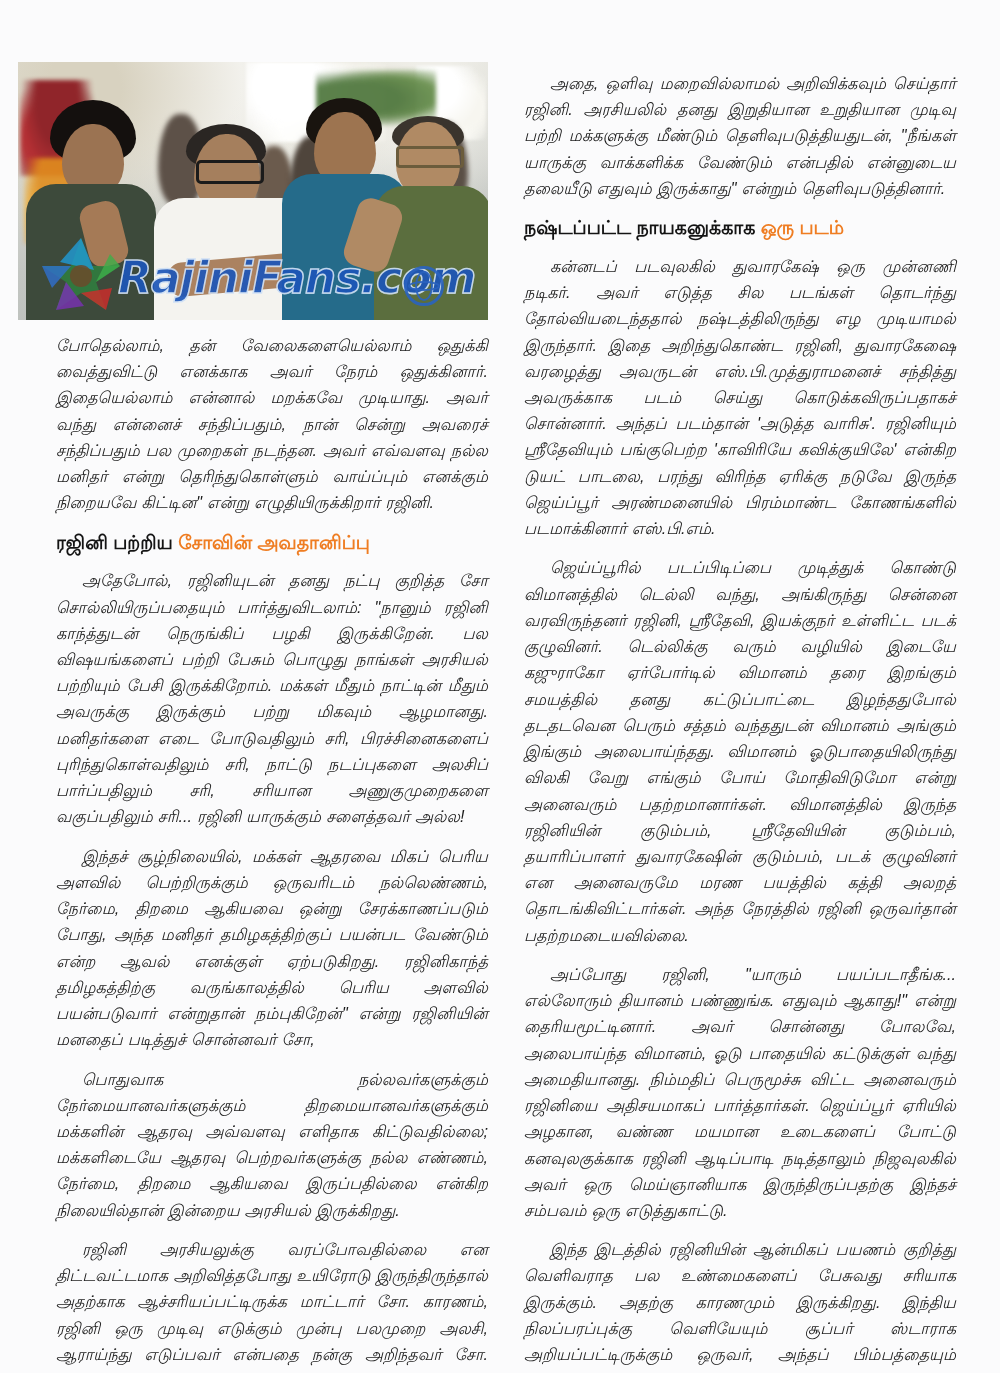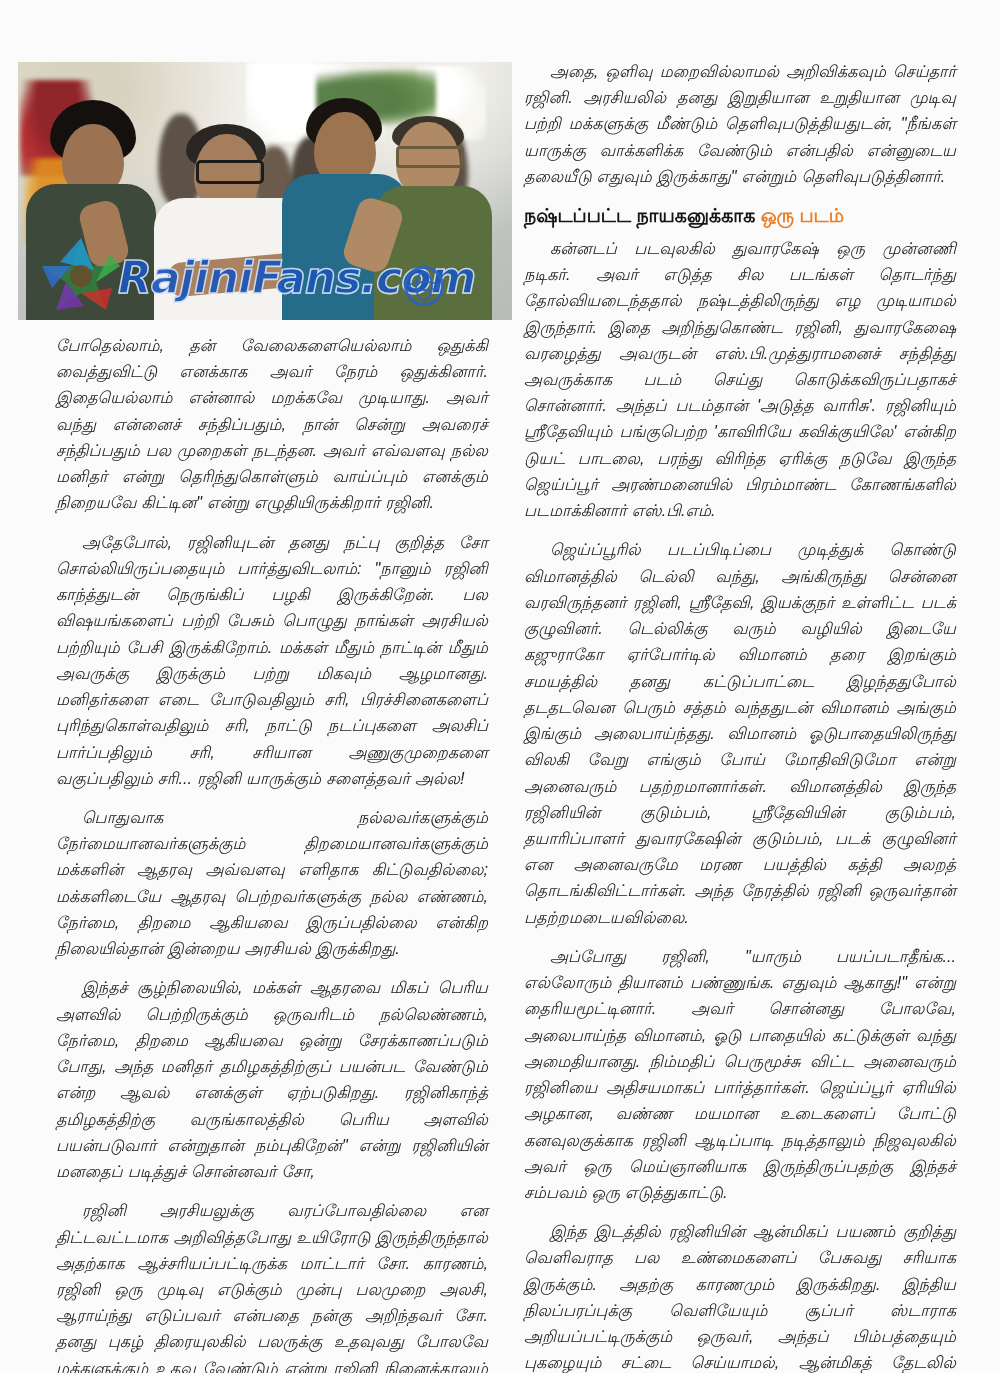--- a/index.html
+++ b/index.html
@@ -37,21 +37,20 @@
   
   .photo-wrap {
     position: relative;
     width: 470px;
     height: 258px;
     margin-left: -38px;
     margin-top: 4px;
     margin-bottom: 12px;
     overflow: hidden;
     background: #b9bfc0;
-    padding-left: 24px;
   }
   .photo-canvas {
     position: absolute;
     inset: 0;
   }
   
   .bg-pandal {
     position: absolute; inset: 0;
     background:
       radial-gradient(circle at 14% 10%, #d8d2c0 0 8%, rgba(216,210,192,0) 34%),
@@ -180,21 +179,21 @@
 
   
   .para {
     font-family: "Liberation Sans", sans-serif;
     font-style: italic;
     font-size: 16.2px;
     line-height: 1.62;
     color: #1b1b1b;
     text-align: justify;
     text-justify: inter-word;
-    margin: 0 0 13px 0;
+    margin: 12px 0 13px 0;
     text-indent: 26px;
     word-spacing: .5px;
   }
   .para.no-indent { text-indent: 0; }
 </style>
 </head>
 <body>
 
 <div id="page">
 
@@ -256,24 +255,28 @@
             <polygon points="4,30 33,30 14,52" fill="#2f6fd0" opacity=".8"></polygon>
             <circle cx="43" cy="40" r="11" fill="#6b4a2a" opacity=".85"></circle>
           </svg>
           <div class="wm-text">RajiniFans.com</div>
           <div class="wm-globe"></div>
         </div>
       </div>
 
       <p class="para no-indent">போதெல்லாம், தன் வேலைகளையெல்லாம் ஒதுக்கி வைத்துவிட்டு எனக்காக அவர் நேரம் ஒதுக்கினார். இதையெல்லாம் என்னால் மறக்கவே முடியாது. அவர் வந்து என்னைச் சந்திப்பதும், நான் சென்று அவரைச் சந்திப்பதும் பல முறைகள் நடந்தன. அவர் எவ்வளவு நல்ல மனிதர் என்று தெரிந்துகொள்ளும் வாய்ப்பும் எனக்கும் நிறையவே கிட்டின" என்று எழுதியிருக்கிறார் ரஜினி.</p>
 
+      <div class="sub-head">
+        <span>ரஜினி பற்றிய</span>
+        <span class="accent">சோவின் அவதானிப்பு</span>
+      </div>
 
       <p class="para">அதேபோல், ரஜினியுடன் தனது நட்பு குறித்த சோ சொல்லியிருப்பதையும் பார்த்துவிடலாம்: "நானும் ரஜினி காந்த்துடன் நெருங்கிப் பழகி இருக்கிறேன். பல விஷயங்களைப் பற்றி பேசும் பொழுது நாங்கள் அரசியல் பற்றியும் பேசி இருக்கிறோம். மக்கள் மீதும் நாட்டின் மீதும் அவருக்கு இருக்கும் பற்று மிகவும் ஆழமானது. மனிதர்களை எடை போடுவதிலும் சரி, பிரச்சினைகளைப் புரிந்துகொள்வதிலும் சரி, நாட்டு நடப்புகளை அலசிப் பார்ப்பதிலும் சரி, சரியான அணுகுமுறைகளை வகுப்பதிலும் சரி... ரஜினி யாருக்கும் சளைத்தவர் அல்ல!</p>
+      <p class="para">இந்தச் சூழ்நிலையில், மக்கள் ஆதரவை மிகப் பெரிய அளவில் பெற்றிருக்கும் ஒருவரிடம் நல்லெண்ணம், நேர்மை, திறமை ஆகியவை ஒன்று சேரக்காணப்படும் போது, அந்த மனிதர் தமிழகத்திற்குப் பயன்பட வேண்டும் என்ற ஆவல் எனக்குள் ஏற்படுகிறது. ரஜினிகாந்த் தமிழகத்திற்கு வருங்காலத்தில் பெரிய அளவில் பயன்படுவார் என்றுதான் நம்புகிறேன்" என்று ரஜினியின் மனதைப் படித்துச் சொன்னவர் சோ,</p>
       <p class="para">பொதுவாக நல்லவர்களுக்கும் நேர்மையானவர்களுக்கும் திறமையானவர்களுக்கும் மக்களின் ஆதரவு அவ்வளவு எளிதாக கிட்டுவதில்லை; மக்களிடையே ஆதரவு பெற்றவர்களுக்கு நல்ல எண்ணம், நேர்மை, திறமை ஆகியவை இருப்பதில்லை என்கிற நிலையில்தான் இன்றைய அரசியல் இருக்கிறது.</p>
-      <p class="para">இந்தச் சூழ்நிலையில், மக்கள் ஆதரவை மிகப் பெரிய அளவில் பெற்றிருக்கும் ஒருவரிடம் நல்லெண்ணம், நேர்மை, திறமை ஆகியவை ஒன்று சேரக்காணப்படும் போது, அந்த மனிதர் தமிழகத்திற்குப் பயன்பட வேண்டும் என்ற ஆவல் எனக்குள் ஏற்படுகிறது. ரஜினிகாந்த் தமிழகத்திற்கு வருங்காலத்தில் பெரிய அளவில் பயன்படுவார் என்றுதான் நம்புகிறேன்" என்று ரஜினியின் மனதைப் படித்துச் சொன்னவர் சோ,</p>
       <p class="para">ரஜினி அரசியலுக்கு வரப்போவதில்லை என திட்டவட்டமாக அறிவித்தபோது உயிரோடு இருந்திருந்தால் அதற்காக ஆச்சரியப்பட்டிருக்க மாட்டார் சோ. காரணம், ரஜினி ஒரு முடிவு எடுக்கும் முன்பு பலமுறை அலசி, ஆராய்ந்து எடுப்பவர் என்பதை நன்கு அறிந்தவர் சோ. தனது புகழ் திரையுலகில் பலருக்கு உதவுவது போலவே மக்களுக்கும் உதவ வேண்டும் என்று ரஜினி நினைத்தாலும் அதற்கான அரசியல் சூழ்நிலையும், அவரது உடல் ஆரோக்கியத்துக்குத் தேவைப்படும் ஓய்வும் அமையவில்லை. அந்த சூழலே அவரை திரையுலகிலேயே இருந்து மக்களை மகிழ்ச்சிப் படுத்துவோம் என்ற இடத்துக்குக் கொண்டுவந்துவிட்டது.</p>
     </div>
 
     <div class="col col-right">
       <p class="para">அதை, ஒளிவு மறைவில்லாமல் அறிவிக்கவும் செய்தார் ரஜினி. அரசியலில் தனது இறுதியான உறுதியான முடிவு பற்றி மக்களுக்கு மீண்டும் தெளிவுபடுத்தியதுடன், "நீங்கள் யாருக்கு வாக்களிக்க வேண்டும் என்பதில் என்னுடைய தலையீடு எதுவும் இருக்காது" என்றும் தெளிவுபடுத்தினார்.</p>
 
       <div class="sub-head">
         <span>நஷ்டப்பட்ட நாயகனுக்காக</span>
         <span class="accent">ஒரு படம்</span>
       </div>

